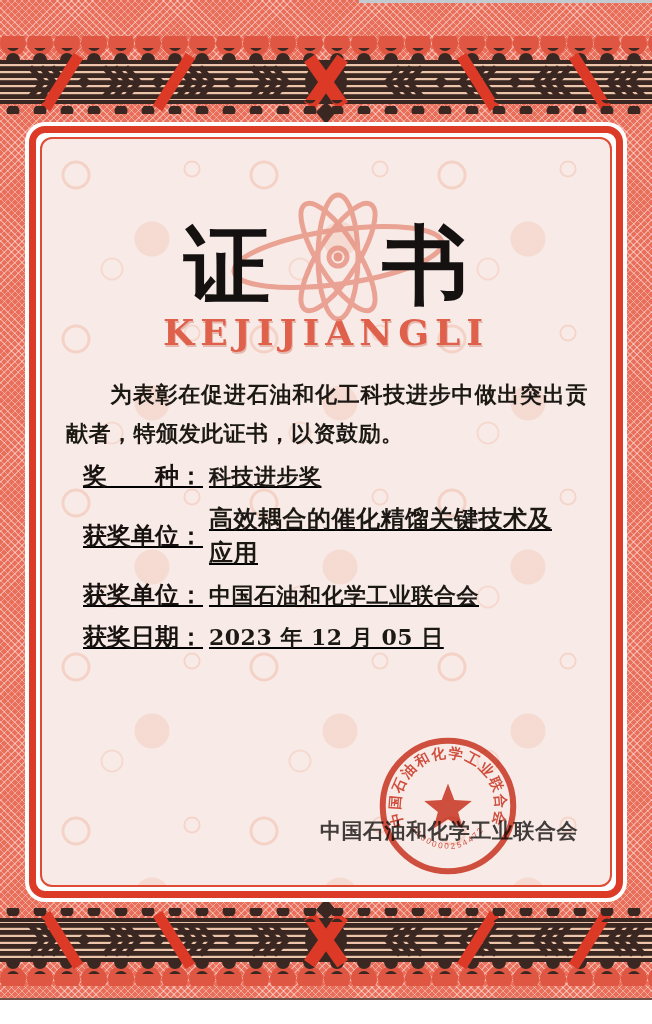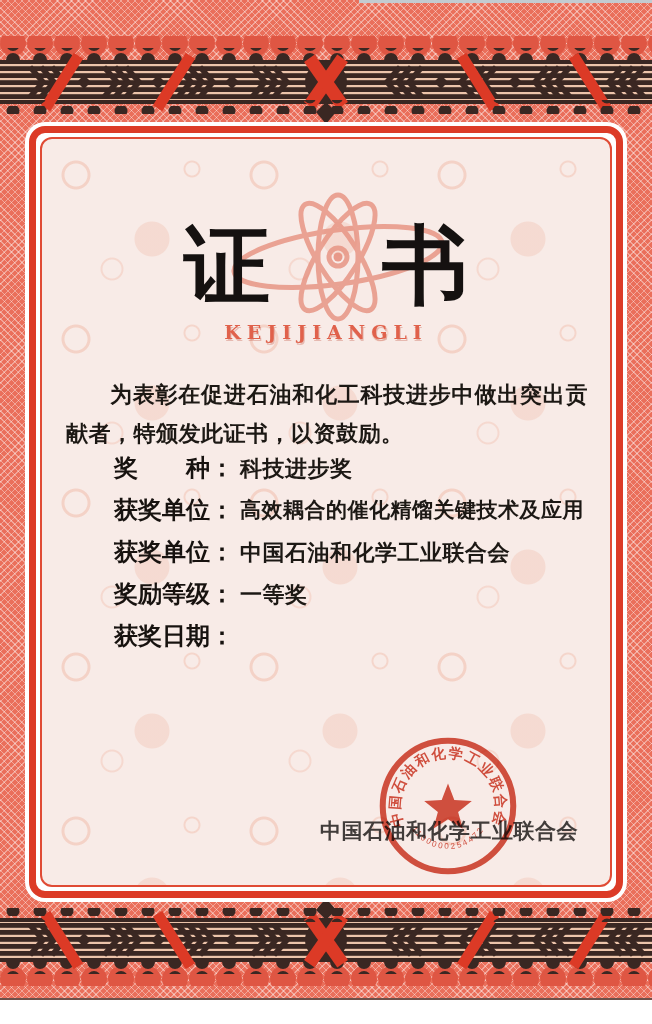--- a/index.html
+++ b/index.html
@@ -43,39 +43,39 @@
   .title-row {
     position:relative; margin-top:76px; height:100px;
     display:flex; justify-content:center; align-items:center; gap:112px;
     font-family:"DejaVu Serif","Liberation Serif",serif;
     font-size:86px; font-weight:900; color:#151110; line-height:1; z-index:2;
   }
   .atom { position:absolute; left:calc(50% - 108px); top:-30px; z-index:-1; }
 
   .keji {
     text-align:center; font-family:"DejaVu Serif","Liberation Serif",serif;
-    font-size:19px; font-weight:800; color:#e0614b; letter-spacing:6px; line-height:34px;
+    font-size:36px; font-weight:800; color:#e0614b; letter-spacing:6px; line-height:34px;
     text-shadow:1px 2px 0 rgba(190,70,50,.30);
   }
 
   .intro {
     margin:26px 20px 0 24px; width:522px;
     font-family:"DejaVu Serif","Liberation Serif",serif;
     font-size:22px; font-weight:700; color:#1c1814;
     letter-spacing:.5px; line-height:38.5px; text-indent:2em; text-align:justify;
   }
 
-  .fields { margin-top:0; padding-left:72px; }
+  .fields { margin-top:8px; padding-left:41px;text-decoration:underline; }
   .frow { display:flex; align-items:center; margin-bottom:10px; min-height:30px; }
   .flabel { width:126px; flex:none; font-size:24px; font-weight:800; color:#17120f; letter-spacing:0; }
   .fvalue {
     width:356px; font-family:"DejaVu Serif","Liberation Serif",serif;
     font-size:22px; font-weight:700; color:#1c1814; letter-spacing:.5px; line-height:1.4;
   }
-  .frow:nth-child(2) .fvalue { font-size:21px; }
+  .frow:nth-child(2) .fvalue { font-size:24px; }
 
   .issuer {
     position:absolute; left:278px; top:678px; z-index:3;
     font-size:21px; font-weight:600; color:#413c3a; letter-spacing:.5px; white-space:nowrap;
   }
   .seal { position:absolute; left:333px; top:594px; width:146px; height:146px; z-index:4;
           opacity:.88; mix-blend-mode:multiply; }
 </style>
 </head>
 <body>
@@ -182,25 +182,22 @@
           </div>
           <div class="frow">
             <span class="flabel">获奖单位：</span>
             <span class="fvalue">高效耦合的催化精馏关键技术及应用</span>
           </div>
           <div class="frow">
             <span class="flabel">获奖单位：</span>
             <span class="fvalue">中国石油和化学工业联合会</span>
           </div>
           <div class="frow">
-            <span class="flabel">奖励等级：</span>
-            <span class="fvalue">一等奖</span>
-          </div>
-          <div class="frow">
             <span class="flabel">获奖日期：</span>
+            <span class="fvalue">2023 年 12 月 05 日</span>
           </div>
           <div class="frow">
           </div>
         </div>
 
         <div class="issuer">中国石油和化学工业联合会</div>
 
         <svg class="seal" viewBox="0 0 170 170">
           <circle cx="85" cy="85" r="76" fill="none" stroke="#d03d2a" stroke-width="7"></circle>
           <polygon fill="#d03d2a" transform="translate(85,88) scale(1.08)" points="0,-27 6.8,-9.3 25.7,-8.3 10.9,3.6 15.9,21.8 0,11.5 -15.9,21.8 -10.9,3.6 -25.7,-8.3 -6.8,-9.3"></polygon>

